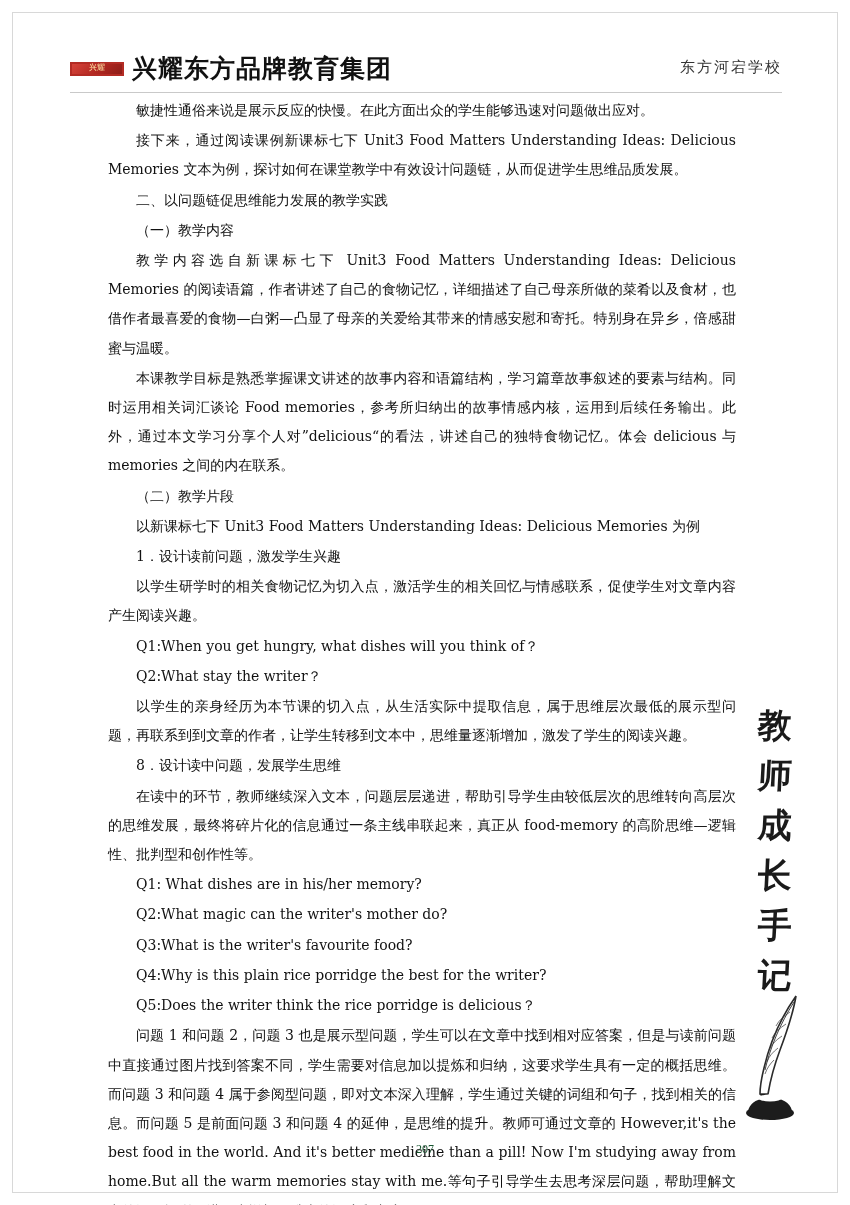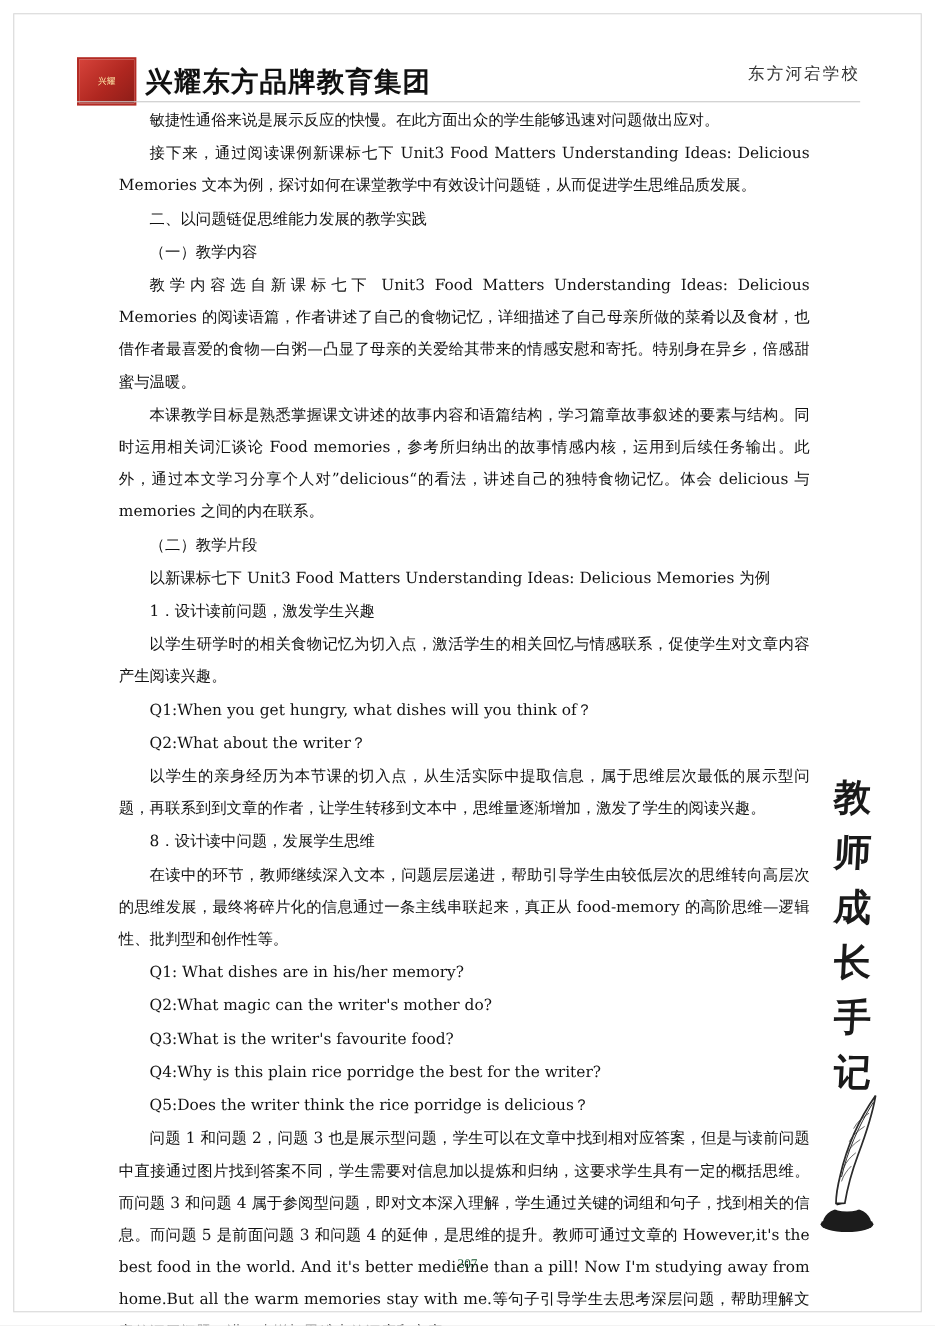--- a/index.html
+++ b/index.html
@@ -39,21 +39,21 @@
   }
   .logo-wrap {
     position: absolute;
     left: 0;
     top: 0;
     display: flex;
     align-items: center;
   }
   .logo-mark {
     width: 54px;
-    height: 44px;
+    height: 14px;
     border: 2px solid #b32b24;
     background: linear-gradient(135deg, #d6433a 0%, #b02720 55%, #8d1d18 100%);
     display: flex;
     align-items: center;
     justify-content: center;
     color: #ffe9a8;
     font-size: 8px;
     line-height: 1.05;
     text-align: center;
     font-family: "Liberation Serif", serif;
@@ -165,21 +165,21 @@
     <p class="t ind">接下来，通过阅读课例新课标七下 Unit3 Food Matters Understanding Ideas: Delicious Memories 文本为例，探讨如何在课堂教学中有效设计问题链，从而促进学生思维品质发展。</p>
     <p class="t ind">二、以问题链促思维能力发展的教学实践</p>
     <p class="t ind">（一）教学内容</p>
     <p class="t ind">教学内容选自新课标七下 Unit3 Food Matters Understanding Ideas: Delicious Memories 的阅读语篇，作者讲述了自己的食物记忆，详细描述了自己母亲所做的菜肴以及食材，也借作者最喜爱的食物—白粥—凸显了母亲的关爱给其带来的情感安慰和寄托。特别身在异乡，倍感甜蜜与温暖。</p>
     <p class="t ind">本课教学目标是熟悉掌握课文讲述的故事内容和语篇结构，学习篇章故事叙述的要素与结构。同时运用相关词汇谈论 Food memories，参考所归纳出的故事情感内核，运用到后续任务输出。此外，通过本文学习分享个人对”delicious“的看法，讲述自己的独特食物记忆。体会 delicious 与 memories 之间的内在联系。</p>
     <p class="t ind">（二）教学片段</p>
     <p class="t ind">以新课标七下 Unit3 Food Matters Understanding Ideas: Delicious Memories 为例</p>
     <p class="t ind">1．设计读前问题，激发学生兴趣</p>
     <p class="t ind">以学生研学时的相关食物记忆为切入点，激活学生的相关回忆与情感联系，促使学生对文章内容产生阅读兴趣。</p>
     <p class="t ind">Q1:When you get hungry, what dishes will you think of？</p>
-    <p class="t ind">Q2:What about the writer？</p>
+    <p class="t ind">Q2:What stay the writer？</p>
     <p class="t ind">以学生的亲身经历为本节课的切入点，从生活实际中提取信息，属于思维层次最低的展示型问题，再联系到到文章的作者，让学生转移到文本中，思维量逐渐增加，激发了学生的阅读兴趣。</p>
     <p class="t ind">8．设计读中问题，发展学生思维</p>
     <p class="t ind">在读中的环节，教师继续深入文本，问题层层递进，帮助引导学生由较低层次的思维转向高层次的思维发展，最终将碎片化的信息通过一条主线串联起来，真正从 food-memory 的高阶思维—逻辑性、批判型和创作性等。</p>
     <p class="t ind">Q1: What dishes are in his/her memory?</p>
     <p class="t ind">Q2:What magic can the writer's mother do?</p>
     <p class="t ind">Q3:What is the writer's favourite food?</p>
     <p class="t ind">Q4:Why is this plain rice porridge the best for the writer?</p>
     <p class="t ind">Q5:Does the writer think the rice porridge is delicious？</p>
     <p class="t ind">问题 1 和问题 2，问题 3 也是展示型问题，学生可以在文章中找到相对应答案，但是与读前问题中直接通过图片找到答案不同，学生需要对信息加以提炼和归纳，这要求学生具有一定的概括思维。而问题 3 和问题 4 属于参阅型问题，即对文本深入理解，学生通过关键的词组和句子，找到相关的信息。而问题 5 是前面问题 3 和问题 4 的延伸，是思维的提升。教师可通过文章的 However,it's the best food in the world. And it's better medicine than a pill! Now I'm studying away from home.But all the warm memories stay with me.等句子引导学生去思考深层问题，帮助理解文章的深层问题，进一步增加思维上的深度和广度。</p>
 

